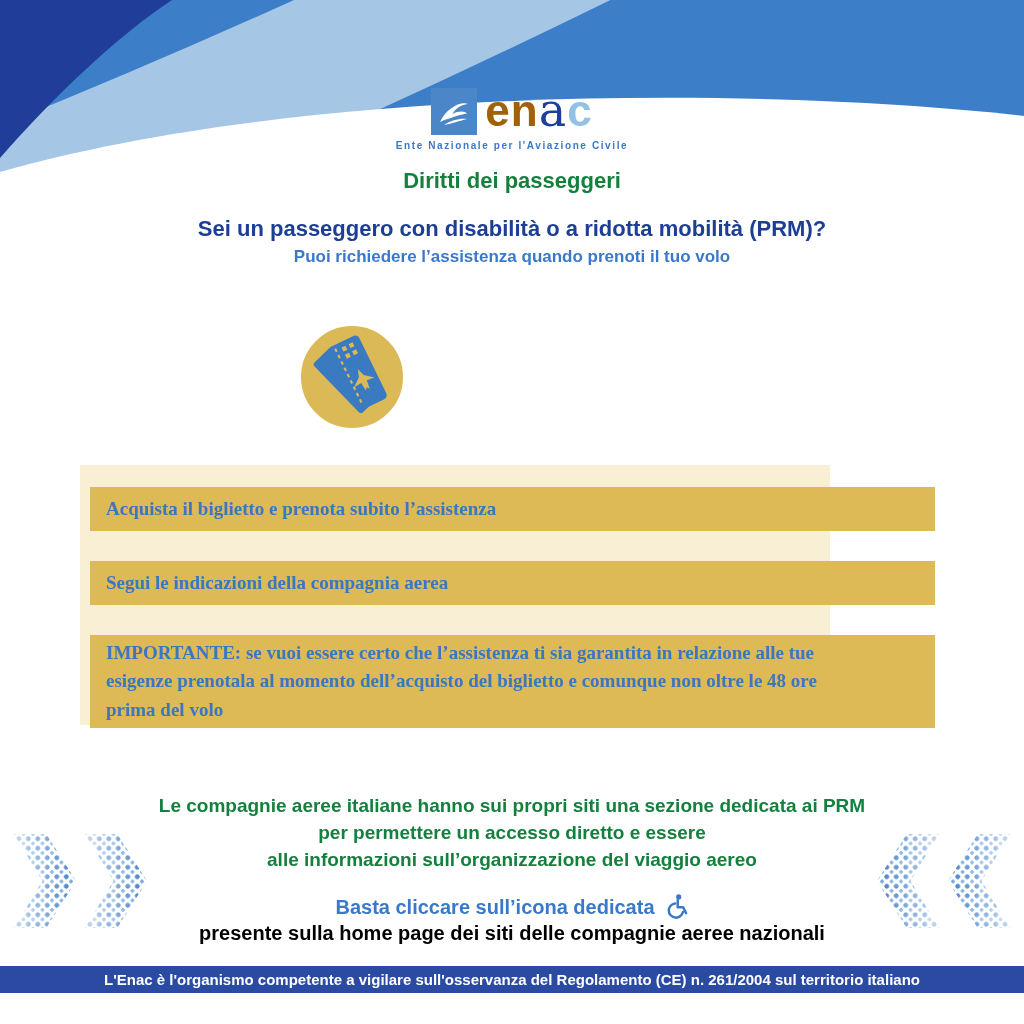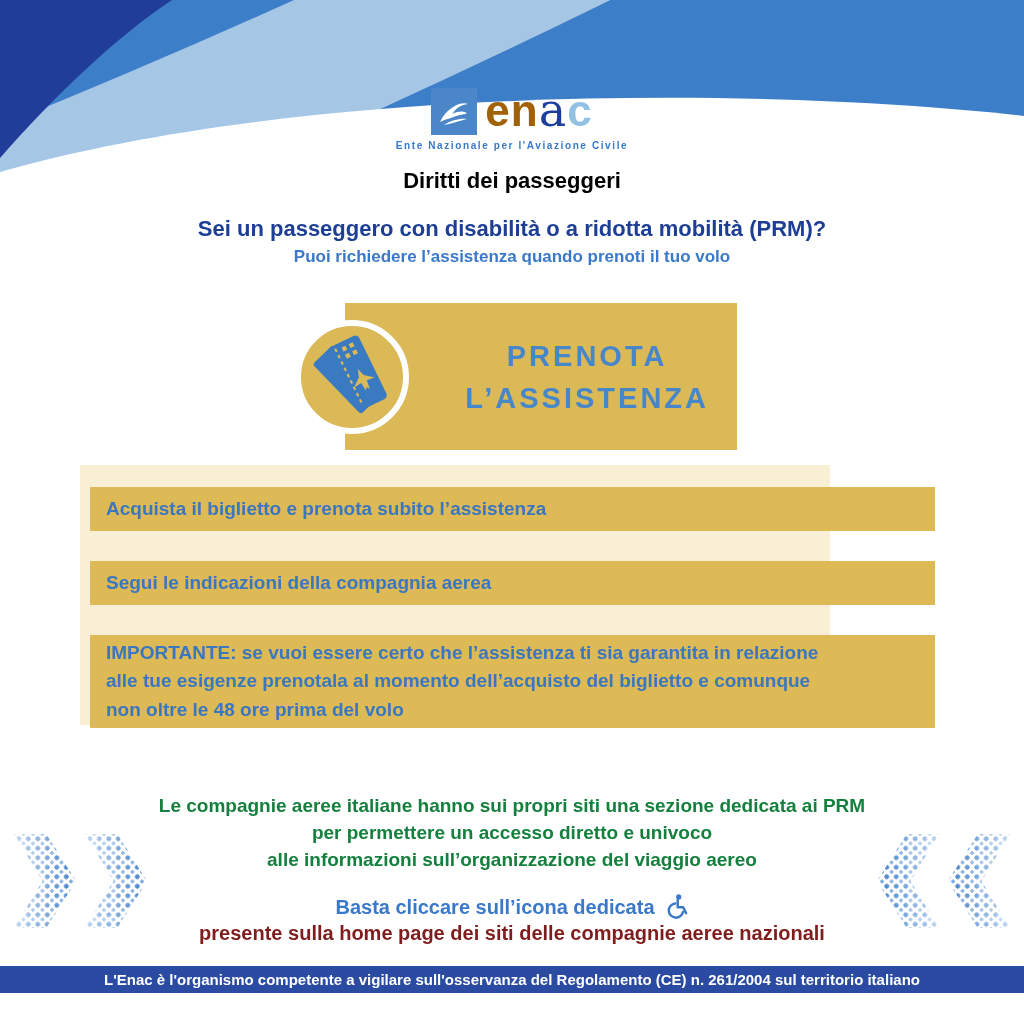--- a/index.html
+++ b/index.html
@@ -15,53 +15,53 @@
   .logo-row { display:flex; align-items:flex-start; justify-content:center; gap:8px; height:50px; }
   .logo-square { width:46px; height:47px; background:#4a86c8; display:flex; align-items:center; justify-content:center; }
   .logo-word { font-weight:700; font-size:44px; line-height:44px; letter-spacing:1px; }
   .logo-en { color:#a16207; }
   .logo-a  { color:#1d3f9c; font-family:"DejaVu Serif",serif; font-weight:400; font-size:46px; }
   .logo-c  { color:#93c1e4; }
   .logo-subtitle { margin-top:2px; font-size:10px; font-weight:700; color:#3a79c9; letter-spacing:1.6px; }
 
   
   .page-title { position:absolute; top:168px; left:0; width:1024px; text-align:center;
-                font-size:22px; font-weight:700; color:#000000; }
+                font-size:22px; font-weight:700; color:#15803d; }
   .intro-question { position:absolute; top:216px; left:0; width:1024px; text-align:center;
                     font-size:22px; font-weight:700; color:#1c3e94; }
   .intro-answer { position:absolute; top:247px; left:0; width:1024px; text-align:center;
                   font-size:17px; font-weight:700; color:#3a79c9; }
 
   
   .banner { position:absolute; left:345px; top:303px; width:392px; height:147px; background:#dcb957; }
   .banner-text { position:absolute; right:28px; top:50%; transform:translateY(-50%);
                  text-align:center; color:#4886ca; font-weight:700; font-size:29px;
                  letter-spacing:3px; line-height:1.45; }
   .banner-circle { position:absolute; left:295px; top:320px; width:114px; height:114px;
                    border-radius:50%; background:#dcb957; border:6px solid #ffffff; }
   .banner-circle svg { position:absolute; left:7px; top:7px; }
 
   
-  .steps-panel { position:absolute; left:80px; top:465px; width:750px; height:260px; background:#f8efd5; }
+  .steps-panel { position:absolute; left:80px; top:465px; width:750px; height:260px; background:#f8efd5;font-family:Liberation Serif, serif; }
   .step-bar { position:absolute; left:10px; width:845px; background:#ddba55;
               display:flex; align-items:center; color:#3a77c0; font-weight:700; font-size:19px; }
   .step-bar .txt { padding:0 16px; line-height:1.5; }
   .step-1 { top:22px;  height:44px; }
   .step-2 { top:96px;  height:44px; }
   .step-3 { top:170px; height:93px; }
   .step-3 .txt { max-width:760px; }
 
   
   .info-par { position:absolute; top:793px; left:0; width:1024px; text-align:center;
               color:#15803d; font-weight:700; font-size:19px; line-height:1.42; }
   .cta-line1 { position:absolute; top:893px; left:0; width:1024px; text-align:center;
                color:#3a79c9; font-weight:700; font-size:20px; }
   .cta-line1 .wc { display:inline-block; vertical-align:-5px; margin-left:8px; }
   .cta-line2 { position:absolute; top:922px; left:0; width:1024px; text-align:center;
-               color:#7f1d1d; font-weight:700; font-size:20px; }
+               color:#000000; font-weight:700; font-size:20px; }
 
   
   .chevrons { position:absolute; top:834px; display:flex; gap:9px; }
   .chevrons-left  { left:14px; }
   .chevrons-right { right:14px; transform:scaleX(-1); }
   .chev { width:62px; height:94px;
           background-image:
             radial-gradient(circle, #3f7fca 2.3px, rgba(63,127,202,0) 2.6px),
             radial-gradient(circle, #74a6dc 1.7px, rgba(116,166,220,0) 2.0px);
           background-size:9.5px 9.5px, 9.5px 9.5px;
@@ -98,26 +98,20 @@
       </div>
       <div class="logo-word"><span class="logo-en">en</span><span class="logo-a">a</span><span class="logo-c">c</span></div>
     </div>
     <div class="logo-subtitle">Ente Nazionale per l'Aviazione Civile</div>
   </div>
 
   <div class="page-title">Diritti dei passeggeri</div>
   <div class="intro-question">Sei un passeggero con disabilità o a ridotta mobilità (PRM)?</div>
   <div class="intro-answer">Puoi richiedere l’assistenza quando prenoti il tuo volo</div>
 
-  <div class="banner">
-    <div class="banner-text">
-      <div>PRENOTA</div>
-      <div>L’ASSISTENZA</div>
-    </div>
-  </div>
   <div class="banner-circle">
     <svg width="88" height="88" viewBox="0 0 100 100" aria-hidden="true">
       <g transform="rotate(-35 50 50)">
         <rect x="26" y="8" width="34" height="82" rx="5" fill="#3a7ac1" stroke="#dcb957" stroke-width="3" transform="rotate(-9 43 49)"></rect>
         <rect x="40" y="10" width="37" height="80" rx="5" fill="#3a7ac1" transform="rotate(9 58 50)"></rect>
         <g transform="rotate(9 58 50)">
           <line x1="47" y1="14" x2="47" y2="86" stroke="#dcb957" stroke-width="2.4" stroke-dasharray="4 4"></line>
           <rect x="54" y="16" width="5" height="5" fill="#dcb957"></rect>
           <rect x="63" y="16" width="5" height="5" fill="#dcb957"></rect>
           <rect x="54" y="25" width="5" height="5" fill="#dcb957"></rect>
@@ -137,21 +131,21 @@
     <div class="step-bar step-2">
       <div class="txt">Segui le indicazioni della compagnia aerea</div>
     </div>
     <div class="step-bar step-3">
       <div class="txt">IMPORTANTE: se vuoi essere certo che l’assistenza ti sia garantita in relazione alle tue esigenze prenotala al momento dell’acquisto del biglietto e comunque non oltre le 48 ore prima del volo</div>
     </div>
   </div>
 
   <div class="info-par">
     <div>Le compagnie aeree italiane hanno sui propri siti una sezione dedicata ai PRM</div>
-    <div>per permettere un accesso diretto e univoco</div>
+    <div>per permettere un accesso diretto e essere</div>
     <div>alle informazioni sull’organizzazione del viaggio aereo</div>
   </div>
 
   <div class="cta-line1">
     <span>Basta cliccare sull’icona dedicata</span><span class="wc">
       <svg width="26" height="26" viewBox="0 0 24 24" aria-hidden="true">
         <circle cx="14.5" cy="3.6" r="2.4" fill="#3a79c9"></circle>
         <path d="M13.6 6.5 L13.6 13.2 L18.6 13.2 L21.3 18.6" stroke="#3a79c9" stroke-width="2.3" fill="none" stroke-linecap="round" stroke-linejoin="round"></path>
         <path d="M11.2 9.6 A 6.6 6.6 0 1 0 18.4 17.6" stroke="#3a79c9" stroke-width="2.3" fill="none" stroke-linecap="round"></path>
       </svg>

